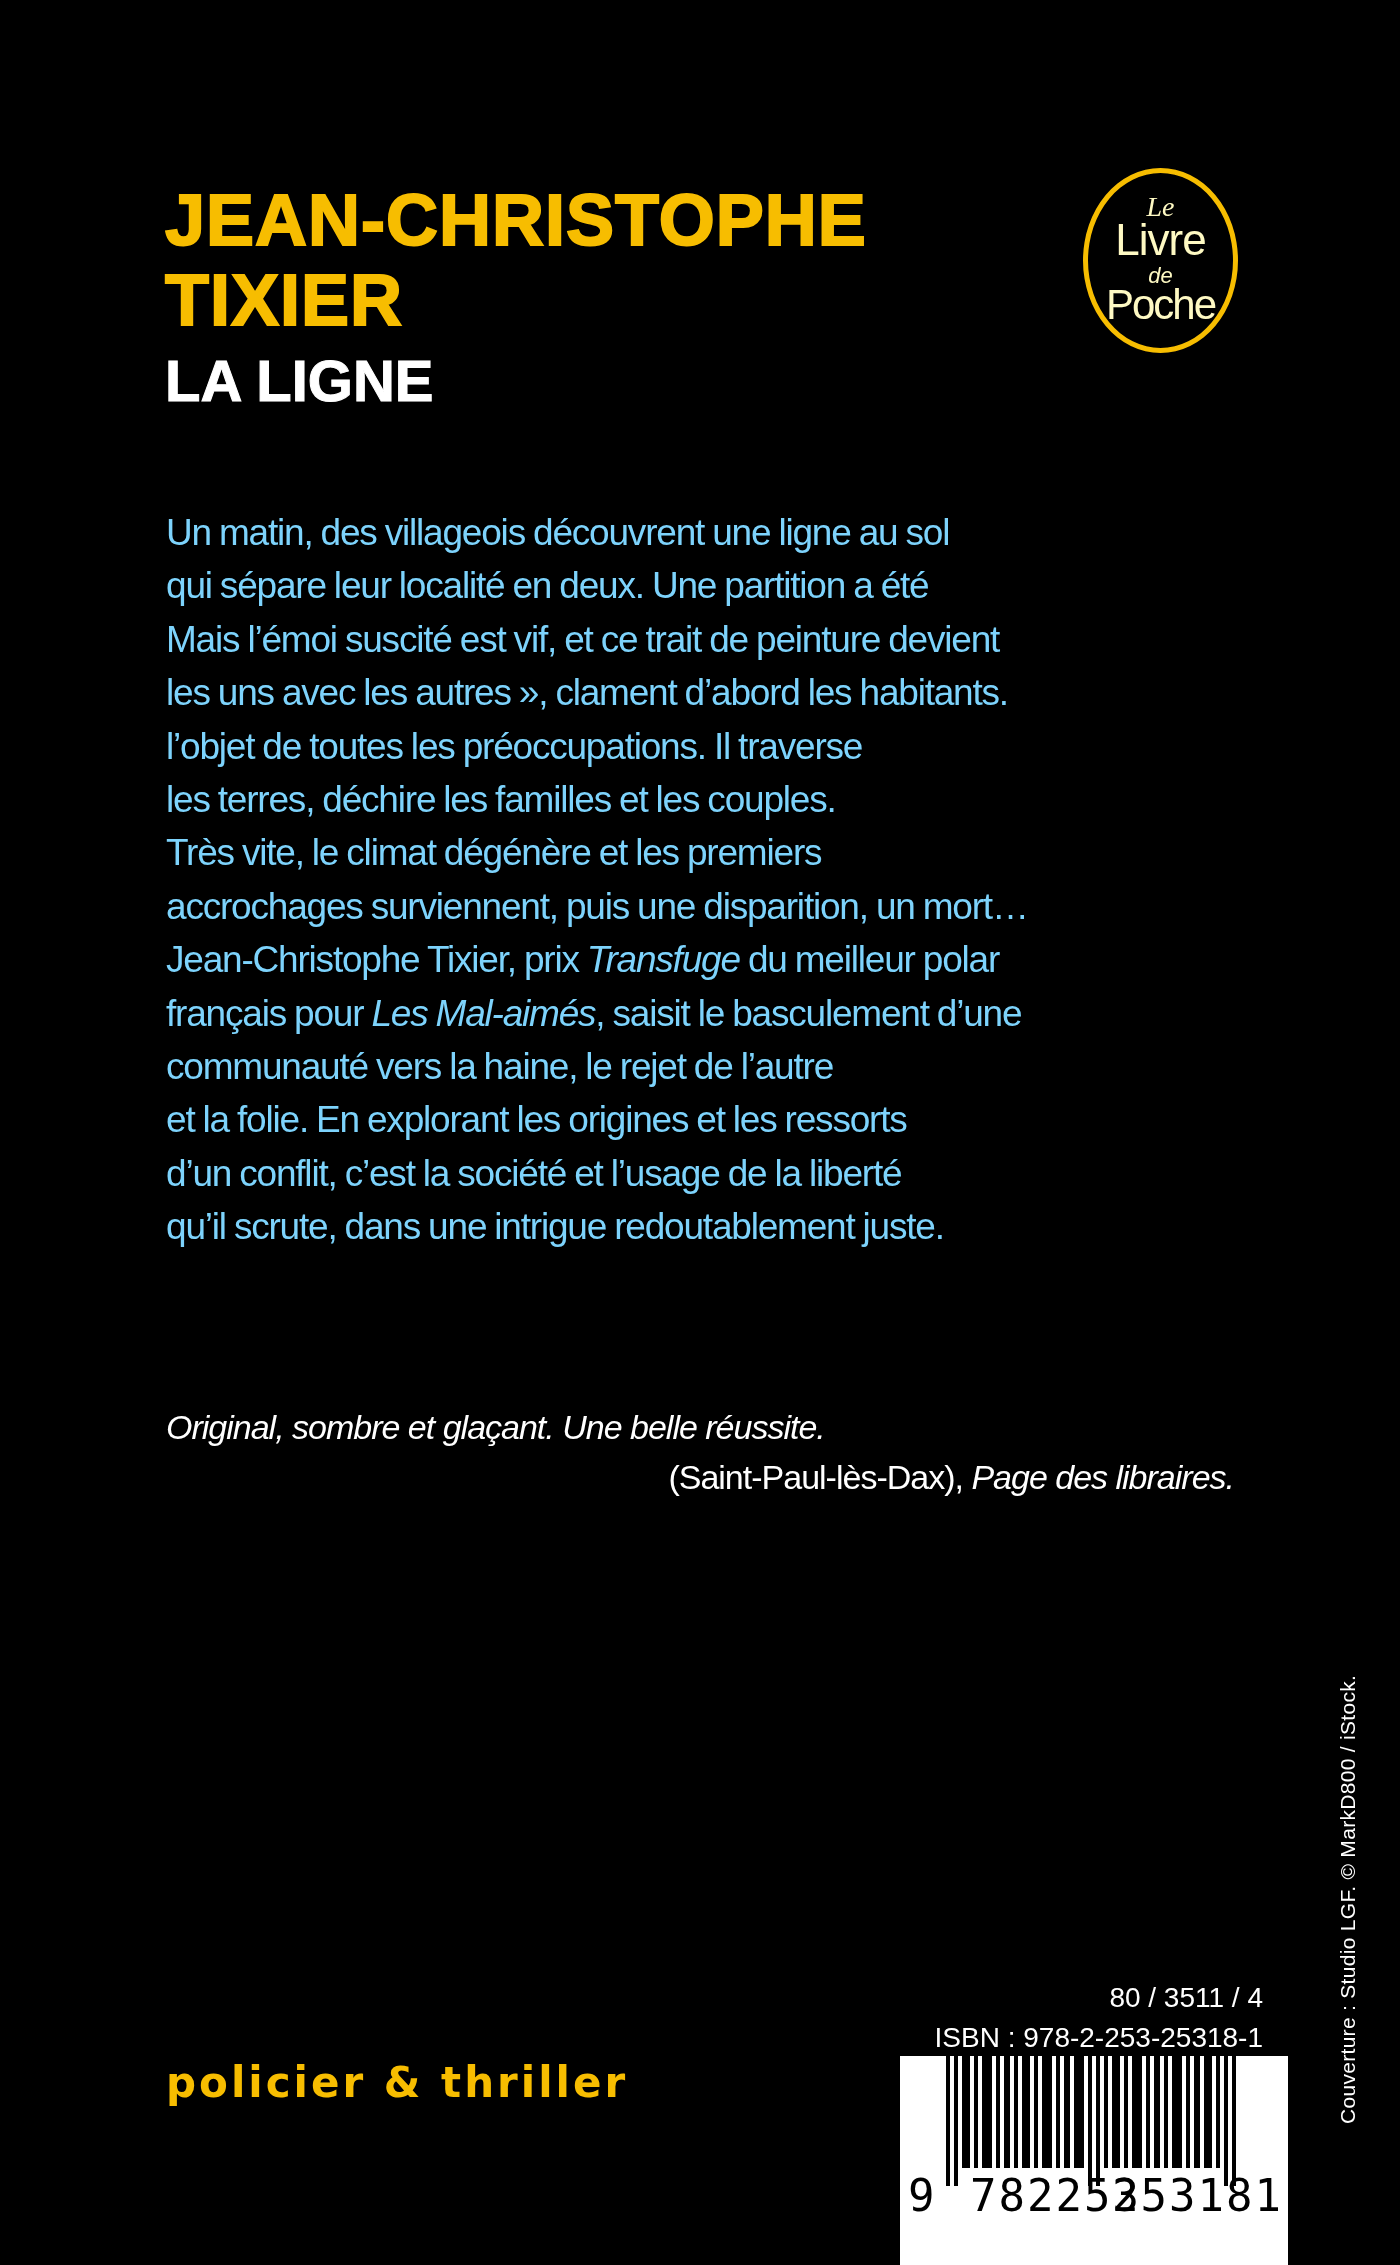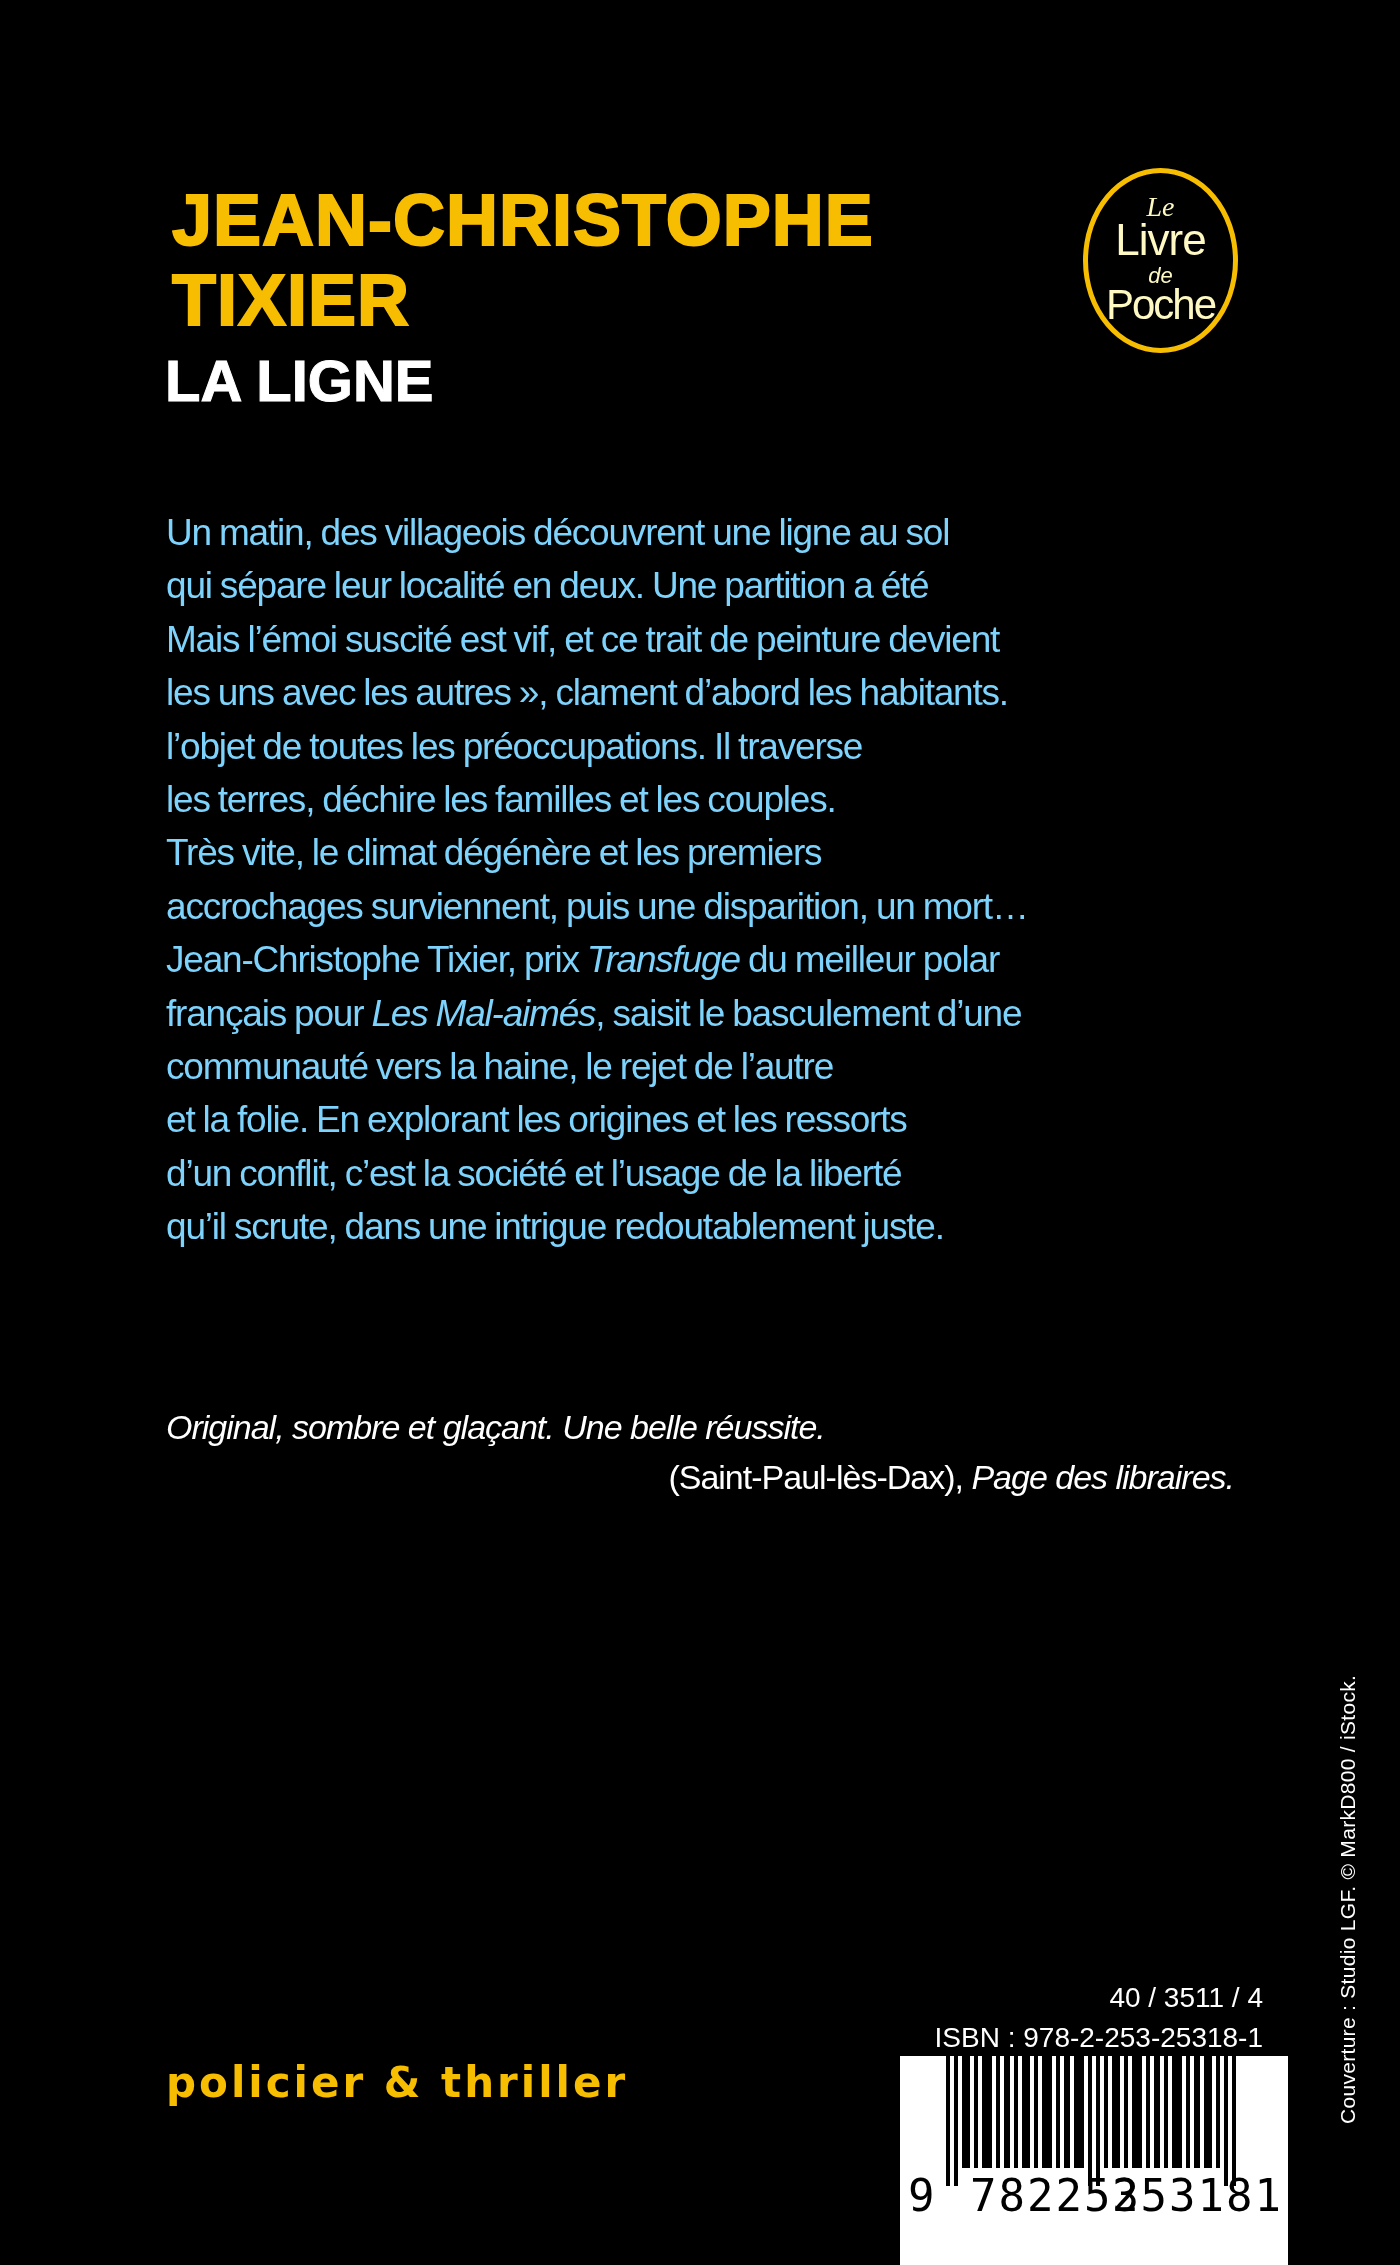--- a/index.html
+++ b/index.html
@@ -10,21 +10,21 @@
     body {
       width: 1400px;
       height: 2265px;
       position: relative;
       overflow: hidden;
       color: #ffffff;
       font-family: "Liberation Sans", "DejaVu Sans", sans-serif;
     }
     .author {
       position: absolute;
-      left: 172px;
+      left: 165px;
       top: 180px;
       margin: 0;
       color: #f7bd00;
       font-family: "Liberation Sans", sans-serif;
       font-weight: 700;
       font-size: 72px;
       line-height: 80px;
       letter-spacing: 1px;
       text-transform: uppercase;
       -webkit-text-stroke: 2px #f7bd00;
@@ -218,21 +218,21 @@
 
 <p class="quote">Original, sombre et glaçant. Une belle réussite.</p>
 
 <p class="attrib">
   <span class="ln"><span>(Saint-Paul-lès-Dax), </span><em>Page des libraires.</em></span>
 </p>
 
 <p class="genre">policier &amp; thriller</p>
 
 <div class="codes">
-  <span class="ln">40 / 3511 / 4</span>
+  <span class="ln">80 / 3511 / 4</span>
   <span class="ln">ISBN : 978-2-253-25318-1</span>
 </div>
 
 <div class="barcode-box">
   <svg width="388" height="209" viewBox="0 0 388 209" xmlns="http://www.w3.org/2000/svg">
     <g fill="#000000">
 
       <rect x="46" y="0" width="4" height="130"></rect>
       <rect x="54" y="0" width="4" height="130"></rect>
 

